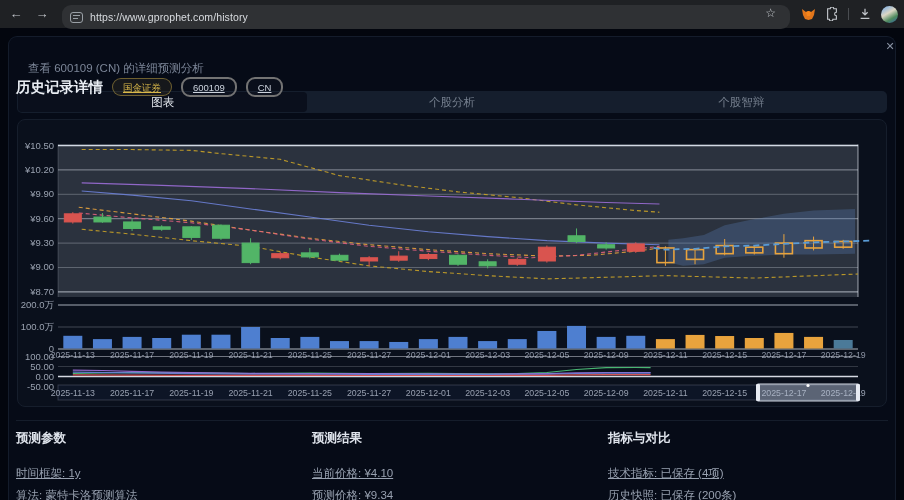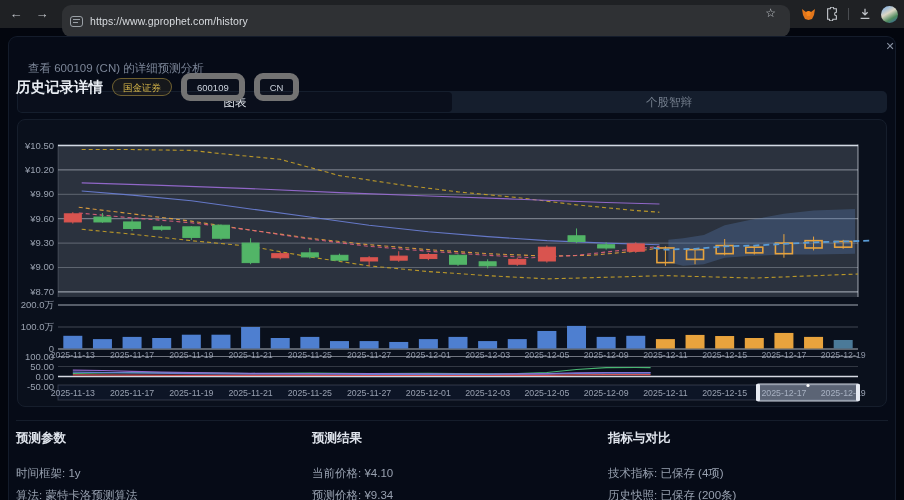--- a/index.html
+++ b/index.html
@@ -9,47 +9,47 @@
     background:#03060e;
     font-family:"Liberation Sans","DejaVu Sans",sans-serif;
     -webkit-font-smoothing:antialiased;
   }
   
   .browser-bar{position:absolute;left:0;top:0;width:904px;height:28px;background:#1f2124;display:flex;align-items:center;}
   .nav-ic{width:16px;height:16px;color:#c2c6cb;font-size:13px;line-height:16px;text-align:center;flex:0 0 auto;}
   .nav-ic.back{margin-left:8px;}
   .nav-ic.fwd{margin-left:10px;}
   .nav-ic.reload{margin-left:10px;font-size:12px;}
-  .omnibox{position:absolute;left:62px;top:5px;width:728px;height:32px;border-radius:9px;background:#2f3134;display:flex;align-items:center;}
+  .omnibox{position:absolute;left:62px;top:5px;width:728px;height:24px;border-radius:9px;background:#2f3134;display:flex;align-items:center;}
   .site-info{width:13px;height:11px;margin-left:8px;border:1px solid #9aa0a6;border-radius:3px;position:relative;}
   .site-info:before{content:"";position:absolute;left:2px;top:2px;right:2px;height:1px;background:#9aa0a6;}
   .site-info:after{content:"";position:absolute;left:2px;top:5px;right:4px;height:1px;background:#9aa0a6;}
   .url-text{margin-left:7px;font-size:10.5px;color:#d9dce0;letter-spacing:.1px;white-space:nowrap;}
   .star{position:absolute;right:14px;top:1px;color:#c2c6cb;font-size:12px;}
   .ext-area{position:absolute;right:6px;top:0;height:28px;display:flex;align-items:center;gap:9px;}
   .divider-v{width:1px;height:12px;background:#4a4d51;}
   .avatar{width:17px;height:17px;border-radius:50%;background:linear-gradient(150deg,#6fa8e8 0%,#dcd6c4 42%,#4f8a5e 70%,#2e5fa3 100%);}
   
   .panel{position:absolute;left:8px;right:8px;top:36px;bottom:0;background:#060b17;border:1px solid #141c2b;border-bottom:none;border-radius:9px 9px 0 0;}
   .header-row{position:absolute;left:16px;top:38px;height:18px;display:flex;align-items:center;margin-top:40px;}
   .page-title{font-size:14.5px;font-weight:bold;color:#e9edf3;}
-  .badge{margin-left:9px;padding:2.5px 10px;border-radius:9px;font-size:9.5px;line-height:11px;white-space:nowrap;}
+  .badge{margin-left:9px;padding:2.5px 10px;border-radius:9px;font-size:9.5px;line-height:11px;white-space:nowrap;text-decoration:underline;}
   .badge.gold{color:#d9b84a;background:rgba(217,184,74,.08);border:1px solid rgba(217,184,74,.45);}
-  .badge.plain{color:#ccd3dd;background:rgba(255,255,255,.02);border:6px solid #737373;}
+  .badge.plain{color:#ccd3dd;background:rgba(255,255,255,.02);border:2px solid #737373;}
   .close-btn{position:absolute;right:6px;top:38px;width:16px;height:16px;color:#8a93a3;font-size:11px;line-height:16px;text-align:center;cursor:pointer;}
   .subtitle{position:absolute;left:28px;top:61px;font-size:11.5px;color:#7c8698;}
   .tabbar{position:absolute;left:8px;right:8px;top:54px;height:22px;background:#151e2d;border-radius:5px;display:flex;padding:1px;}
   .tab{flex:1;display:flex;align-items:center;justify-content:center;font-size:11.5px;color:#76808f;border-radius:4px;}
   .tab.active{background:#0a0f1c;color:#e6eaf0;}
   .chart-card{position:absolute;left:8px;right:8px;top:82px;height:288px;background:#0a101c;border:1px solid #161e2c;border-radius:8px;}
   .chart-svg{position:absolute;left:0;top:112px;width:904px;height:296px;}
   .footer-divider{position:absolute;left:16px;right:16px;top:420px;height:1px;background:#151d2b;}
   .footer{position:absolute;left:16px;right:16px;top:430px;display:grid;grid-template-columns:296px 296px 1fr;}
   .col-title{font-size:12.5px;font-weight:bold;color:#dfe4ec;margin-bottom:16px;}
-  .col-row{font-size:11.5px;color:#98a1b0;line-height:21.5px;white-space:nowrap;}
+  .col-row{font-size:11.5px;color:#98a1b0;line-height:21.5px;white-space:nowrap;text-decoration:underline;}
   svg text{font-family:"Liberation Sans","DejaVu Sans",sans-serif;}
 </style>
 </head>
 <body>
 
 <div class="screen">
 
   <div class="browser-bar">
     <div class="nav-ic back">←</div>
     <div class="nav-ic fwd">→</div>
@@ -72,20 +72,21 @@
           <path d="M8 2v7M5 6l3 3 3-3" fill="none" stroke="#c2c6cb" stroke-width="1.4"></path>
           <path d="M3 13h10" stroke="#c2c6cb" stroke-width="1.4"></path>
         </svg>
       <div class="avatar"></div>
     </div>
   </div>
 
   <div class="panel">
     <div class="tabbar" style="position:absolute;top:54px;">
       <div class="tab active">图表</div>
+      <div class="tab">个股分析</div>
       <div class="tab">个股智辩</div>
     </div>
     <div class="chart-card"></div>
   </div>
 
   <div class="header-row">
     <span class="page-title">历史记录详情</span>
     <span class="badge gold">国金证券</span>
     <span class="badge plain">600109</span>
     <span class="badge plain">CN</span>

